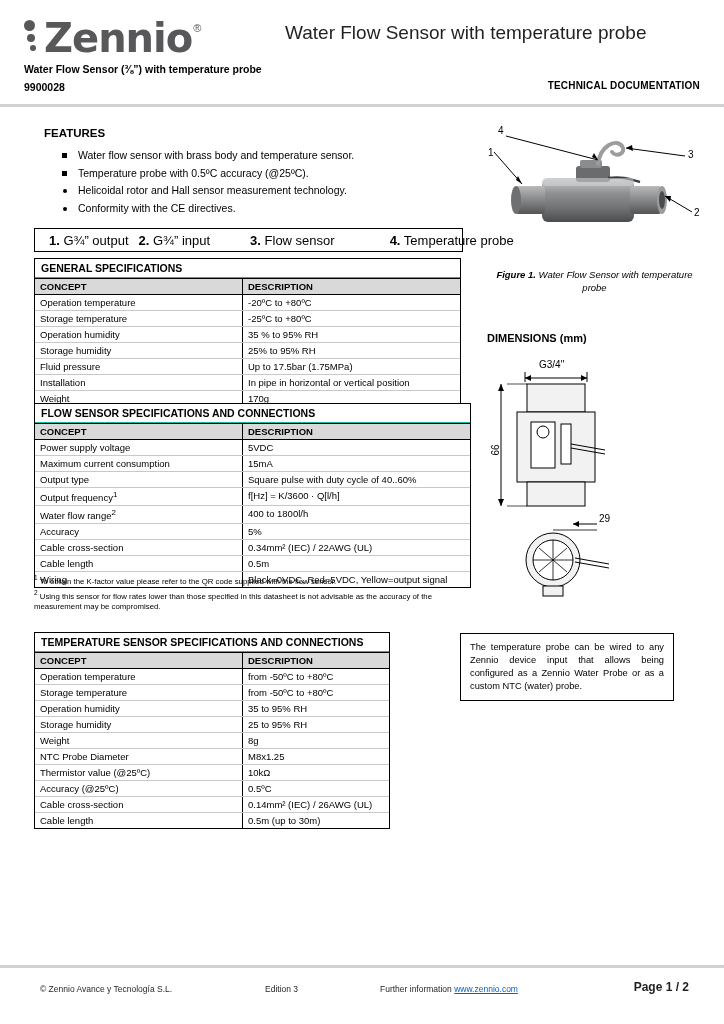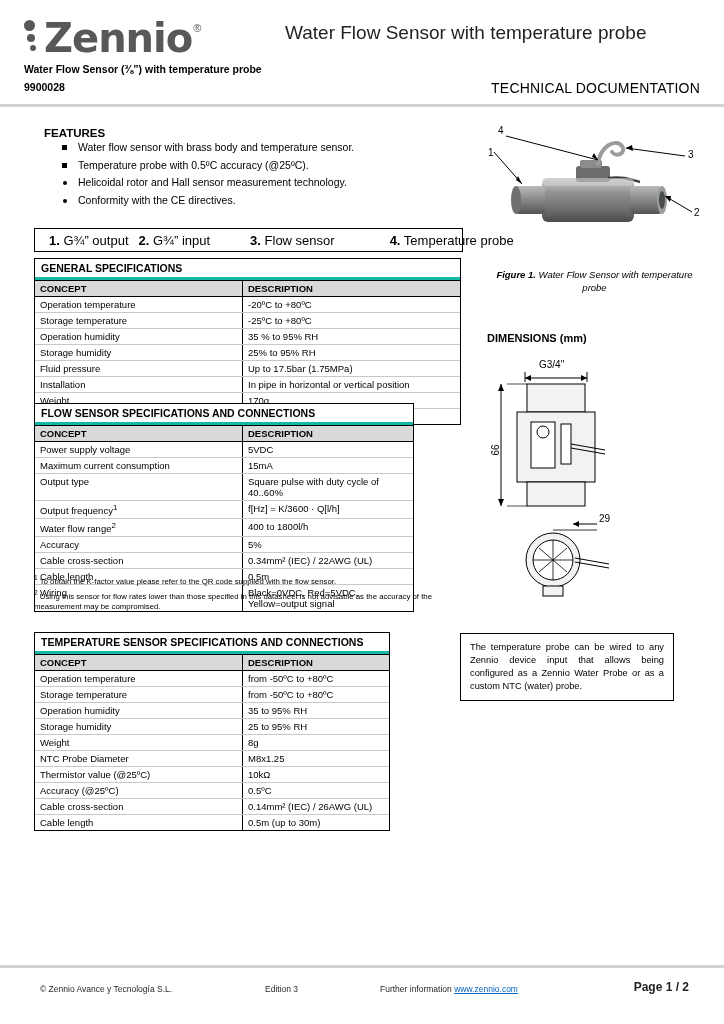--- a/index.html
+++ b/index.html
@@ -74,22 +74,22 @@
     position: absolute;
     left: 24px;
     top: 81px;
     font-size: 10.5px;
     font-weight: bold;
   }
   .techdoc {
     position: absolute;
     right: 24px;
     top: 80px;
-    font-size: 14px;
-    font-weight: normal;
+    font-size: 10px;
+    font-weight: bold;
     letter-spacing: .2px;
   }
   .header-rule {
     position: absolute;
     left: 0;
     top: 104px;
     width: 724px;
     height: 3px;
     background: #d0d2d3;
   }
@@ -98,21 +98,21 @@
   .features-title {
     position: absolute;
     left: 44px;
     top: 127px;
     font-size: 11.5px;
     font-weight: bold;
   }
   .features-list {
     position: absolute;
     left: 60px;
-    top: 139px;
+    top: 147px;
     width: 400px;
     margin: 0;
     padding: 0;
     list-style: none;
     font-size: 10.5px;
     line-height: 17.5px;
   }
   .features-list li {
     position: relative;
     padding-left: 18px;
@@ -160,21 +160,21 @@
   
   .tbl-wrap {
     position: absolute;
     border: 1px solid #000;
     box-sizing: border-box;
   }
   .tbl-caption {
     font-size: 10.5px;
     font-weight: bold;
     padding: 3px 6px 3px 6px;
-    border-bottom: 3px solid #14b8a6;
+    border-bottom: 1px solid #14b8a6;
     background: #ffffff;
   }
   table.spec {
     border-collapse: collapse;
     width: 100%;
     font-size: 9.5px;
   }
   table.spec th {
     background: #d9d9d9;
     text-align: left;
@@ -364,21 +364,21 @@
           <td class="c2">170g</td>
         </tr>
       <tr>
           <td>Housing material</td>
           <td class="c2">Brass</td>
         </tr>
     </tbody>
   </table>
 </div>
 
-<div class="tbl-wrap" style="left:34px; top:403px; width:380px;">
+<div class="tbl-wrap" style="left:34px; top:403px; width:437px;">
   <div class="tbl-caption">FLOW SENSOR SPECIFICATIONS AND CONNECTIONS</div>
   <table class="spec">
     <thead>
       <tr>
         <th class="flow-col1">CONCEPT</th>
         <th class="sep">DESCRIPTION</th>
       </tr>
     </thead>
     <tbody>
       <tr>

